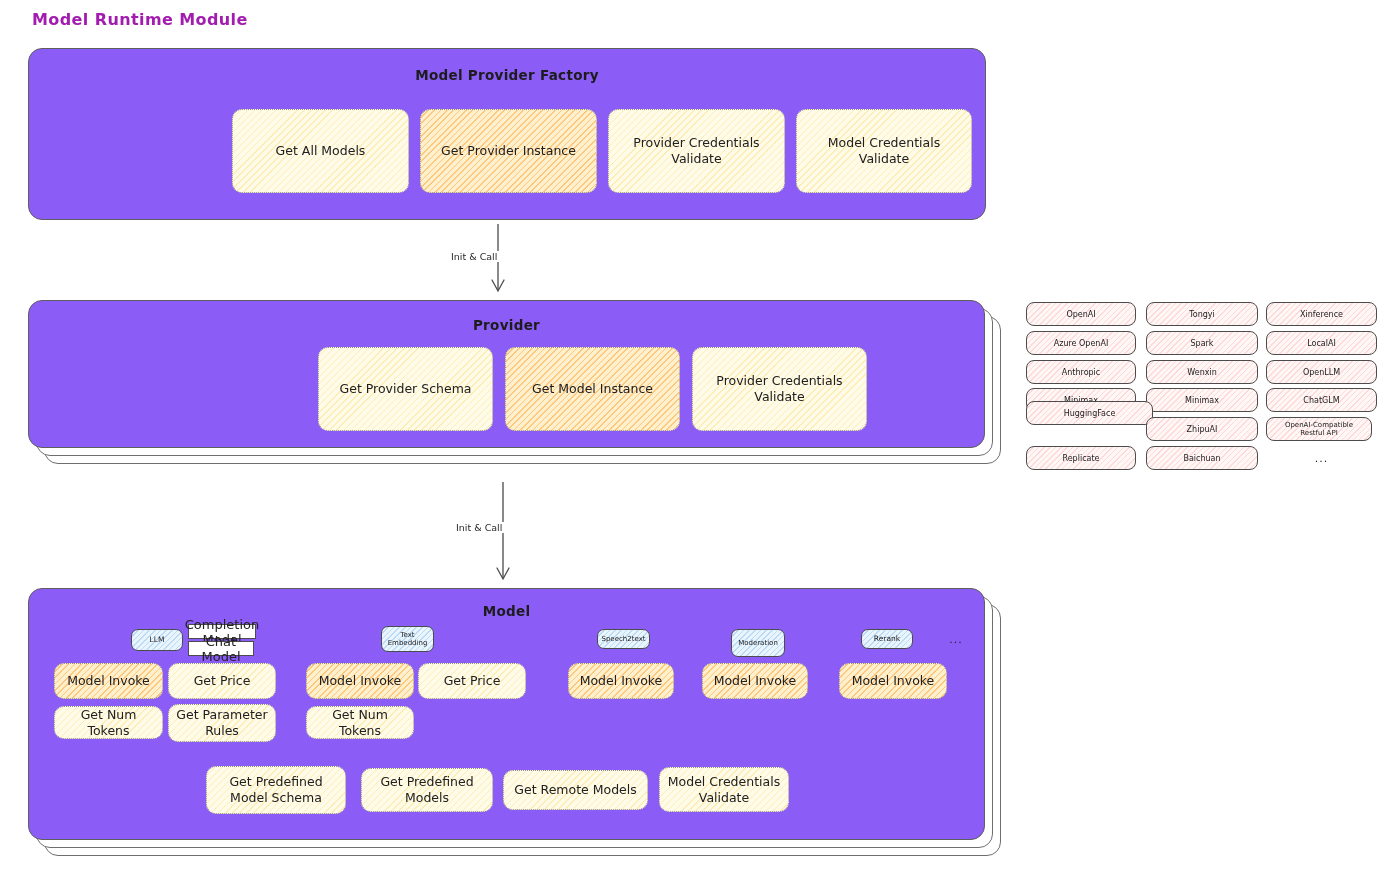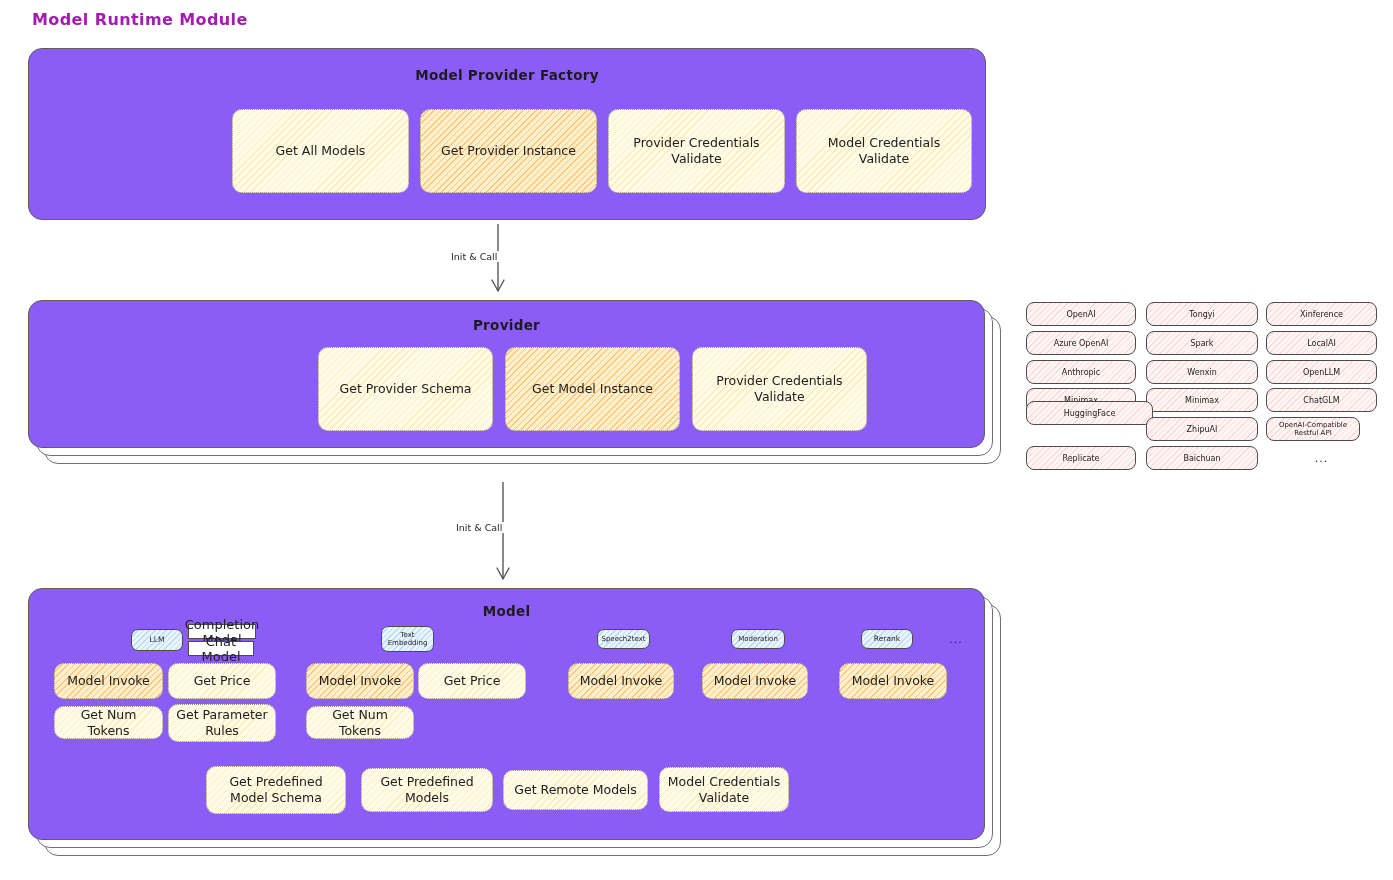--- a/index.html
+++ b/index.html
@@ -127,21 +127,21 @@
   <div class="pill" style="left:1026px; top:360px; width:110px; height:24px;">Anthropic</div>
   <div class="pill" style="left:1146px; top:360px; width:112px; height:24px;">Wenxin</div>
   <div class="pill" style="left:1266px; top:360px; width:111px; height:24px;">OpenLLM</div>
 
   <div class="pill" style="left:1026px; top:388px; width:110px; height:24px;">Minimax</div>
   <div class="pill" style="left:1146px; top:388px; width:112px; height:24px;">Minimax</div>
   <div class="pill" style="left:1266px; top:388px; width:111px; height:24px;">ChatGLM</div>
 
   <div class="pill" style="left:1026px; top:401px; width:127px; height:24px;">HuggingFace</div>
   <div class="pill" style="left:1146px; top:417px; width:112px; height:24px;">ZhipuAI</div>
-  <div class="pill small" style="left:1266px; top:417px; width:94px; height:24px;text-align:center;">OpenAI-Compatible Restful API</div>
+  <div class="pill small" style="left:1266px; top:417px; width:106px; height:24px;text-align:center;">OpenAI-Compatible Restful API</div>
 
   <div class="pill" style="left:1026px; top:446px; width:110px; height:24px;">Replicate</div>
   <div class="pill" style="left:1146px; top:446px; width:112px; height:24px;">Baichuan</div>
   <div class="more-cell" style="left:1266px; top:446px; width:111px; height:24px;">...</div>
 
   <svg class="arrow" style="left:493px; top:482px;" width="20" height="100" viewBox="0 0 20 100">
     <line x1="10" y1="0" x2="10" y2="96" stroke="#4a4a4a" stroke-width="1.3"></line>
     <path d="M4 86 L10 97 L16 86" fill="none" stroke="#4a4a4a" stroke-width="1.3" stroke-linecap="round"></path>
   </svg>
   <div class="arrow-label" style="left:453px; top:522px; width:100px;">Init &amp; Call</div>
@@ -149,21 +149,21 @@
   <div class="abs stack-layer" style="left:44px; top:604px; width:957px; height:252px;"></div>
   <div class="abs stack-layer" style="left:36px; top:596px; width:957px; height:252px;"></div>
   <div class="abs card" style="left:28px; top:588px; width:957px; height:252px;">
     <div class="card-title" style="top:14px;">Model</div>
 
     <div class="btag" style="left:102px; top:40px; width:52px; height:22px;">LLM</div>
     <div class="wtag" style="left:159px; top:35px; width:68px; height:15px;">Completion Model</div>
     <div class="wtag" style="left:159px; top:52px; width:66px; height:15px;">Chat Model</div>
     <div class="btag" style="left:352px; top:37px; width:53px; height:26px; font-size:7px;">Text Embedding</div>
     <div class="btag" style="left:568px; top:40px; width:53px; height:20px; font-size:7px;">Speech2text</div>
-    <div class="btag" style="left:702px; top:40px; width:54px; height:20px; font-size:7px;">Moderation</div>
+    <div class="btag" style="left:702px; top:40px; width:54px; height:28px; font-size:7px;">Moderation</div>
     <div class="btag" style="left:832px; top:40px; width:52px; height:20px;">Rerank</div>
     <div class="more-cell" style="left:912px; top:40px; width:30px; height:20px;">...</div>
 
     <div class="ybox hl" style="left:25px;  top:74px; width:109px; height:36px;">Model Invoke</div>
     <div class="ybox" style="left:139px; top:74px; width:108px; height:36px;">Get Price</div>
     <div class="ybox hl" style="left:277px; top:74px; width:108px; height:36px;">Model Invoke</div>
     <div class="ybox" style="left:389px; top:74px; width:108px; height:36px;">Get Price</div>
     <div class="ybox hl" style="left:539px; top:74px; width:106px; height:36px;">Model Invoke</div>
     <div class="ybox hl" style="left:673px; top:74px; width:106px; height:36px;">Model Invoke</div>
     <div class="ybox hl" style="left:810px; top:74px; width:108px; height:36px;">Model Invoke</div>

